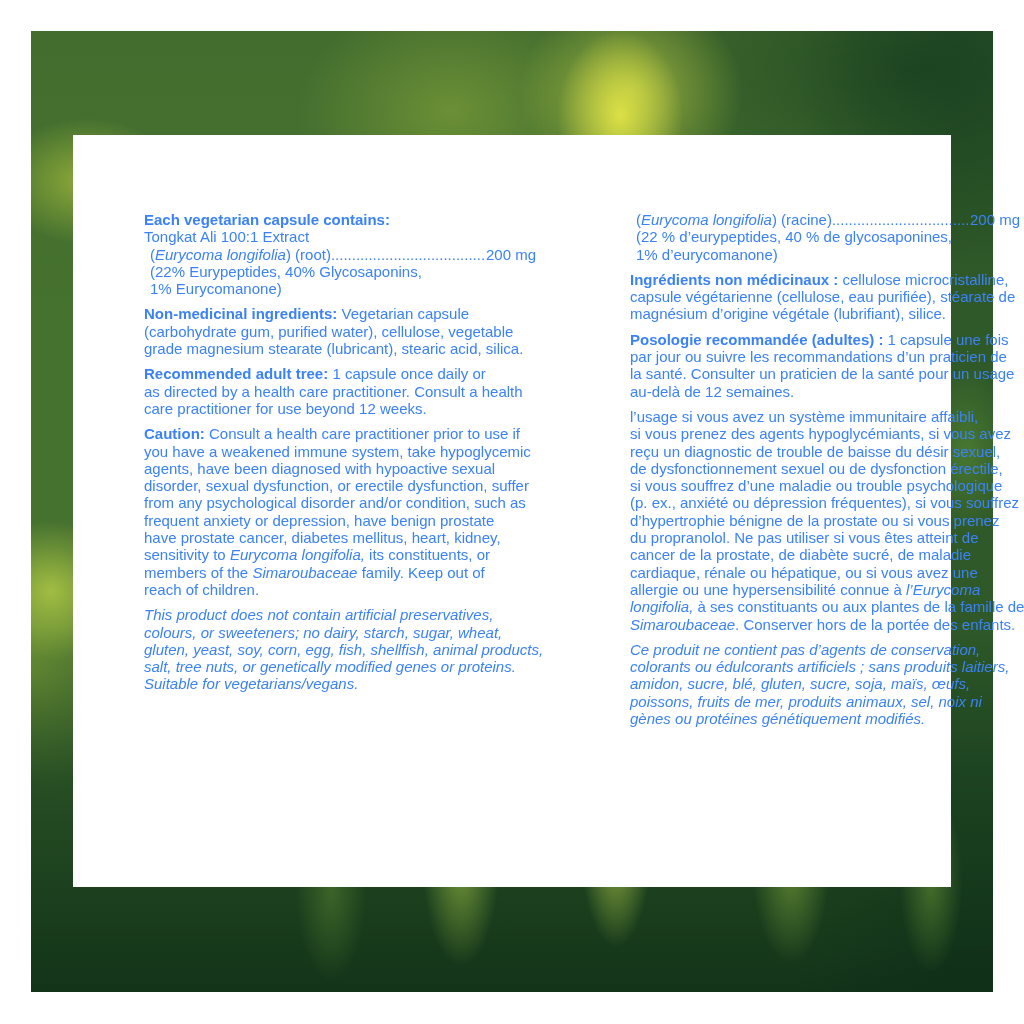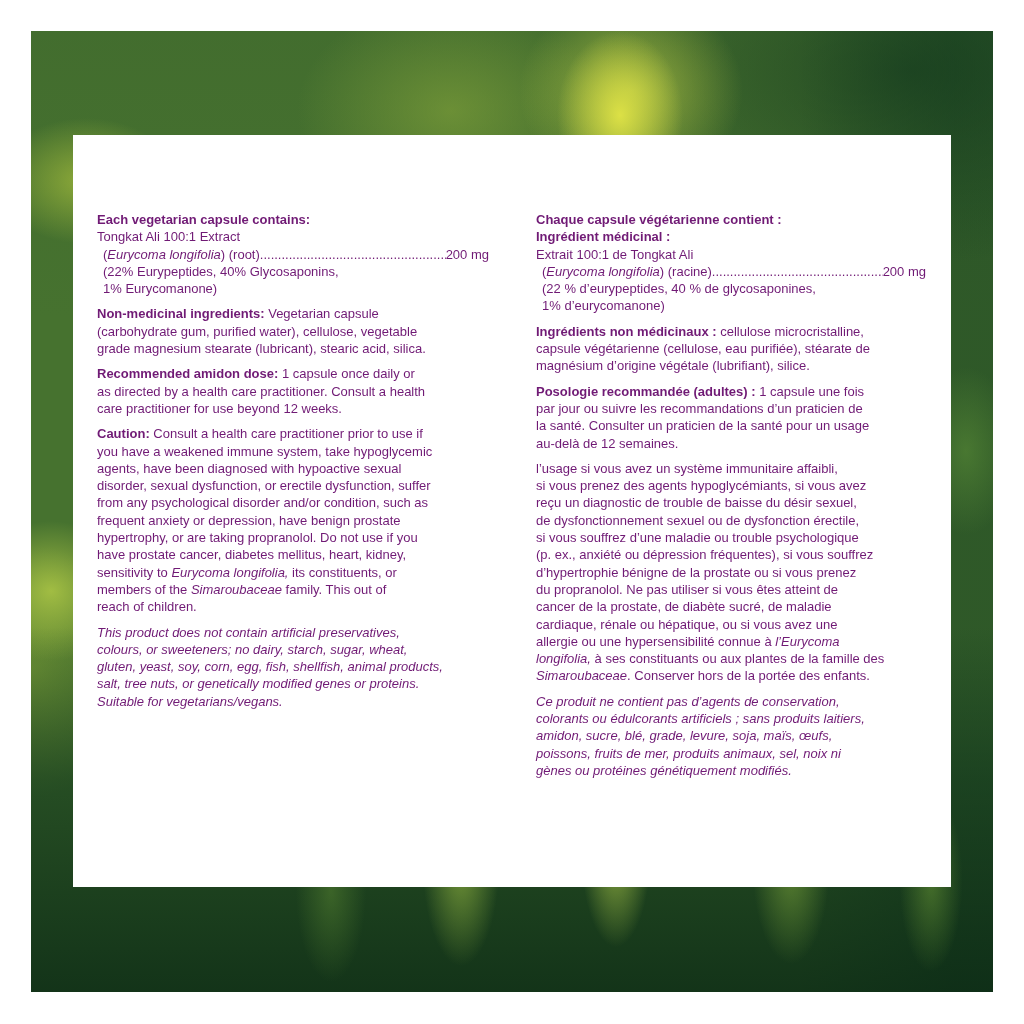--- a/index.html
+++ b/index.html
@@ -32,21 +32,21 @@
       radial-gradient(70px 120px ellipse at 935px 420px, rgba(90,140,55,.6), rgba(90,140,55,0) 70%),
       
       radial-gradient(420px 260px ellipse at 880px 40px, rgba(14,52,28,.6), rgba(14,52,28,0) 75%),
       linear-gradient(to right, rgba(18,58,32,0) 80%, rgba(18,58,32,.45) 96%),
       linear-gradient(to bottom, rgba(60,100,45,.35), rgba(60,100,45,0) 30%);
   }
   .panel{
     position:absolute;left:73px;top:135px;width:878px;height:752px;background:#ffffff;
   }
   .columns{display:flex;padding:76px 0 0 24px;gap:47px;}
-  .col{width:392px;font-size:13px;line-height:17.3px;color:#701a75;}
+  .col{width:392px;font-size:15px;line-height:17.3px;color:#3b82f6;margin-left:47px;}
   .col-fr{width:390px;}
   .tline{white-space:nowrap;}
   .seg-n{font-weight:400;font-style:normal;}
   .seg-b{font-weight:700;}
   .seg-i{font-style:italic;}
   .para{margin-top:8px;}
   .indent{padding-left:6px;}
   .doseline{display:flex;align-items:baseline;white-space:nowrap;}
   .dosetext{flex:0 0 auto;}
   .leader{flex:1 1 auto;overflow:hidden;white-space:nowrap;}
@@ -75,52 +75,46 @@
               <div class="tline"><span class="seg-n">(22% Eurypeptides, 40% Glycosaponins,</span></div>
               <div class="tline"><span class="seg-n">1% Eurycomanone)</span></div>
             </div>
         </div>
         <div class="para">
             <div class="tline"><span class="seg-b">Non-medicinal ingredients:</span><span class="seg-n"> Vegetarian capsule</span></div>
             <div class="tline"><span class="seg-n">(carbohydrate gum, purified water), cellulose, vegetable</span></div>
             <div class="tline"><span class="seg-n">grade magnesium stearate (lubricant), stearic acid, silica.</span></div>
           </div>
         <div class="para">
-            <div class="tline"><span class="seg-b">Recommended amidon dose:</span><span class="seg-n"> 1 capsule once daily or</span></div>
+            <div class="tline"><span class="seg-b">Recommended adult tree:</span><span class="seg-n"> 1 capsule once daily or</span></div>
             <div class="tline"><span class="seg-n">as directed by a health care practitioner. Consult a health</span></div>
             <div class="tline"><span class="seg-n">care practitioner for use beyond 12 weeks.</span></div>
           </div>
         <div class="para">
             <div class="tline"><span class="seg-b">Caution:</span><span class="seg-n"> Consult a health care practitioner prior to use if</span></div>
             <div class="tline"><span class="seg-n">you have a weakened immune system, take hypoglycemic</span></div>
             <div class="tline"><span class="seg-n">agents, have been diagnosed with hypoactive sexual</span></div>
             <div class="tline"><span class="seg-n">disorder, sexual dysfunction, or erectile dysfunction, suffer</span></div>
             <div class="tline"><span class="seg-n">from any psychological disorder and/or condition, such as</span></div>
             <div class="tline"><span class="seg-n">frequent anxiety or depression, have benign prostate</span></div>
-            <div class="tline"><span class="seg-n">hypertrophy, or are taking propranolol. Do not use if you</span></div>
             <div class="tline"><span class="seg-n">have prostate cancer, diabetes mellitus, heart, kidney,</span></div>
             <div class="tline"><span class="seg-n">sensitivity to </span><span class="seg-i">Eurycoma longifolia,</span><span class="seg-n"> its constituents, or</span></div>
-            <div class="tline"><span class="seg-n">members of the </span><span class="seg-i">Simaroubaceae</span><span class="seg-n"> family. This out of</span></div>
+            <div class="tline"><span class="seg-n">members of the </span><span class="seg-i">Simaroubaceae</span><span class="seg-n"> family. Keep out of</span></div>
             <div class="tline"><span class="seg-n">reach of children.</span></div>
           </div>
         <div class="para">
             <div class="tline"><span class="seg-i">This product does not contain artificial preservatives,</span></div>
             <div class="tline"><span class="seg-i">colours, or sweeteners; no dairy, starch, sugar, wheat,</span></div>
             <div class="tline"><span class="seg-i">gluten, yeast, soy, corn, egg, fish, shellfish, animal products,</span></div>
             <div class="tline"><span class="seg-i">salt, tree nuts, or genetically modified genes or proteins.</span></div>
             <div class="tline"><span class="seg-i">Suitable for vegetarians/vegans.</span></div>
           </div>
       </div>
 
       <div class="col col-fr">
-        <div>
-            <div class="tline"><span class="seg-b">Chaque capsule végétarienne contient :</span></div>
-            <div class="tline"><span class="seg-b">Ingrédient médicinal :</span></div>
-            <div class="tline"><span class="seg-n">Extrait 100:1 de Tongkat Ali</span></div>
-          </div>
         <div class="indent">
           <div class="doseline">
             <span class="dosetext"><span class="seg-n">(</span><span class="seg-i">Eurycoma longifolia</span><span class="seg-n">) (racine) </span></span>
             <span class="leader">................................................................................................</span>
             <span class="amount">200 mg</span>
           </div>
           <div>
               <div class="tline"><span class="seg-n">(22 % d’eurypeptides, 40 % de glycosaponines,</span></div>
               <div class="tline"><span class="seg-n">1% d’eurycomanone)</span></div>
             </div>
@@ -147,21 +141,21 @@
             <div class="tline"><span class="seg-n">du propranolol. Ne pas utiliser si vous êtes atteint de</span></div>
             <div class="tline"><span class="seg-n">cancer de la prostate, de diabète sucré, de maladie</span></div>
             <div class="tline"><span class="seg-n">cardiaque, rénale ou hépatique, ou si vous avez une</span></div>
             <div class="tline"><span class="seg-n">allergie ou une hypersensibilité connue à </span><span class="seg-i">l’Eurycoma</span></div>
             <div class="tline"><span class="seg-i">longifolia,</span><span class="seg-n"> à ses constituants ou aux plantes de la famille des</span></div>
             <div class="tline"><span class="seg-i">Simaroubaceae</span><span class="seg-n">. Conserver hors de la portée des enfants.</span></div>
           </div>
         <div class="para">
             <div class="tline"><span class="seg-i">Ce produit ne contient pas d’agents de conservation,</span></div>
             <div class="tline"><span class="seg-i">colorants ou édulcorants artificiels ; sans produits laitiers,</span></div>
-            <div class="tline"><span class="seg-i">amidon, sucre, blé, grade, levure, soja, maïs, œufs,</span></div>
+            <div class="tline"><span class="seg-i">amidon, sucre, blé, gluten, sucre, soja, maïs, œufs,</span></div>
             <div class="tline"><span class="seg-i">poissons, fruits de mer, produits animaux, sel, noix ni</span></div>
             <div class="tline"><span class="seg-i">gènes ou protéines génétiquement modifiés.</span></div>
           </div>
       </div>
 
     </div>
   </div>
 </div>
 
 </body></html>

